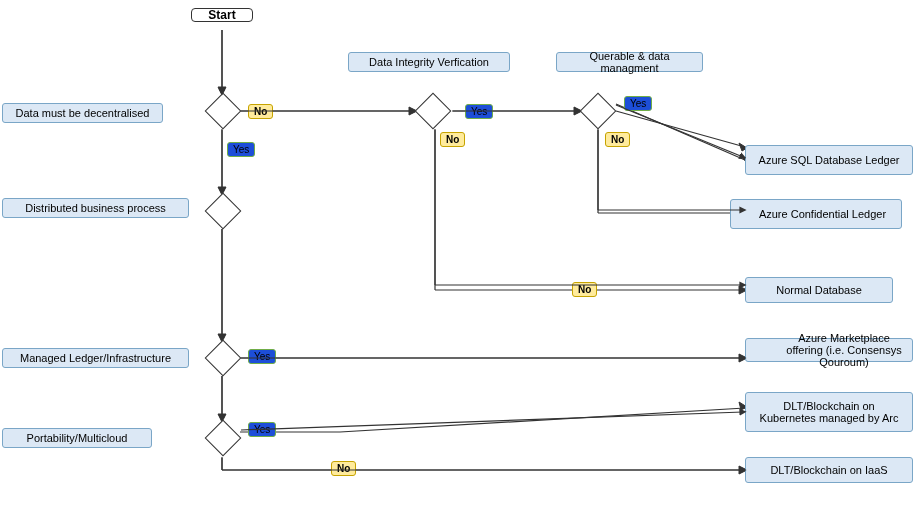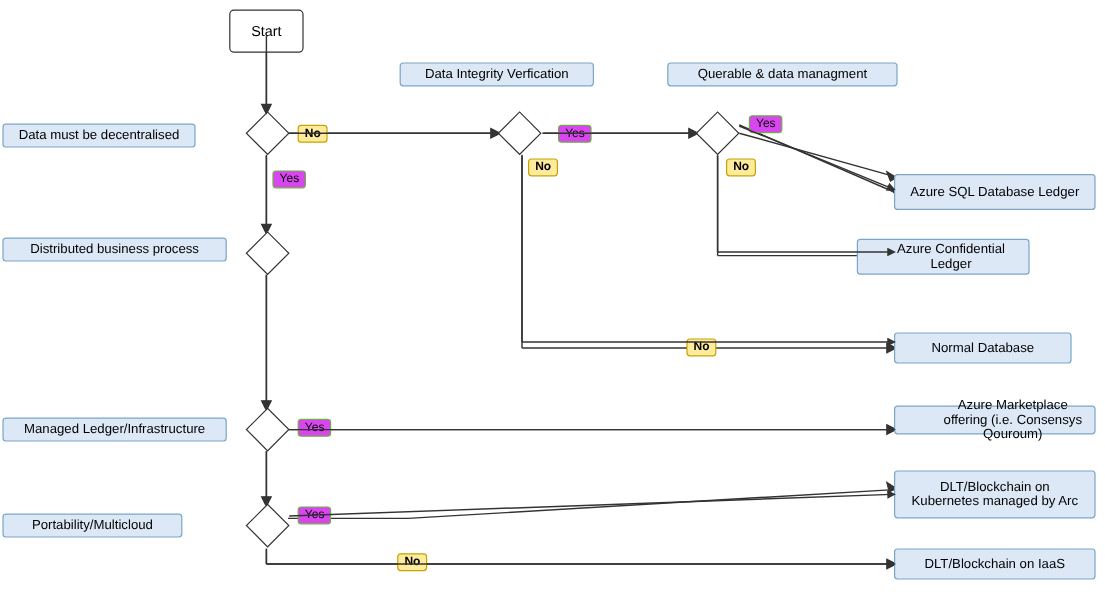--- a/index.html
+++ b/index.html
@@ -64,21 +64,21 @@
       width: 26px;
       height: 26px;
       background: #fff;
       border: 1px solid #333;
       transform: rotate(45deg);
       top: 5px;
       left: 5px;
     }
     .yes-badge {
       position: absolute;
-      background: #d946ef;
+      background: #1d4ed8;
       border: 1px solid #70ad47;
       border-radius: 3px;
       font-size: 10px;
       padding: 1px 5px;
       display: flex;
       align-items: center;
       justify-content: center;
     }
     .no-badge {
       position: absolute;
@@ -154,21 +154,21 @@
     <line x1="240" y1="432" x2="340" y2="432"></line>
     <line x1="340" y1="432" x2="745" y2="408"></line>
     <polygon points="747,407 739,402 741,410"></polygon>
 
     <line x1="222" y1="458" x2="222" y2="470"></line>
     <line x1="222" y1="470" x2="745" y2="470"></line>
     <polygon points="747,470 739,466 739,474"></polygon>
 
   </svg>
 
-  <div class="start-box" style="left:191px; top:8px; width:62px; height:36px;">
+  <div class="start-box" style="left:191px; top:8px; width:62px; height:14px;font-weight:bold;">
     <span>Start</span>
   </div>
 
   <div class="diamond-wrap" style="left:205px; top:93px;">
     <div class="diamond"></div>
   </div>
 
   <div class="diamond-wrap" style="left:205px; top:193px;">
     <div class="diamond"></div>
   </div>
@@ -198,33 +198,33 @@
   </div>
 
   <div class="label-box" style="left:2px; top:348px; width:187px; height:20px;">
     <span>Managed Ledger/Infrastructure</span>
   </div>
 
   <div class="label-box" style="left:2px; top:428px; width:150px; height:20px;">
     <span>Portability/Multicloud</span>
   </div>
 
-  <div class="label-box" style="left:333px; top:52px; width:162px; height:20px;">
+  <div class="label-box" style="left:348px; top:52px; width:162px; height:20px;">
     <span>Data Integrity Verfication</span>
   </div>
 
-  <div class="label-box" style="left:556px; top:52px; width:192px; height:20px;">
+  <div class="label-box" style="left:556px; top:52px; width:147px; height:20px;">
     <span>Querable &amp; data managment</span>
   </div>
 
   <div class="result-box" style="left:745px; top:145px; width:168px; height:30px;">
     <span>Azure SQL Database Ledger</span>
   </div>
 
-  <div class="result-box" style="left:714px; top:199px; width:144px; height:30px;padding-left:21px;">
+  <div class="result-box" style="left:730px; top:199px; width:172px; height:30px;padding-left:21px;">
     <span>Azure Confidential Ledger</span>
   </div>
 
   <div class="result-box" style="left:745px; top:277px; width:148px; height:26px;">
     <span>Normal Database</span>
   </div>
 
   <div class="result-box" style="left:745px; top:338px; width:168px; height:24px;padding-left:38px;">
     <span>Azure Marketplace offering (i.e. Consensys Qouroum)</span>
   </div>

